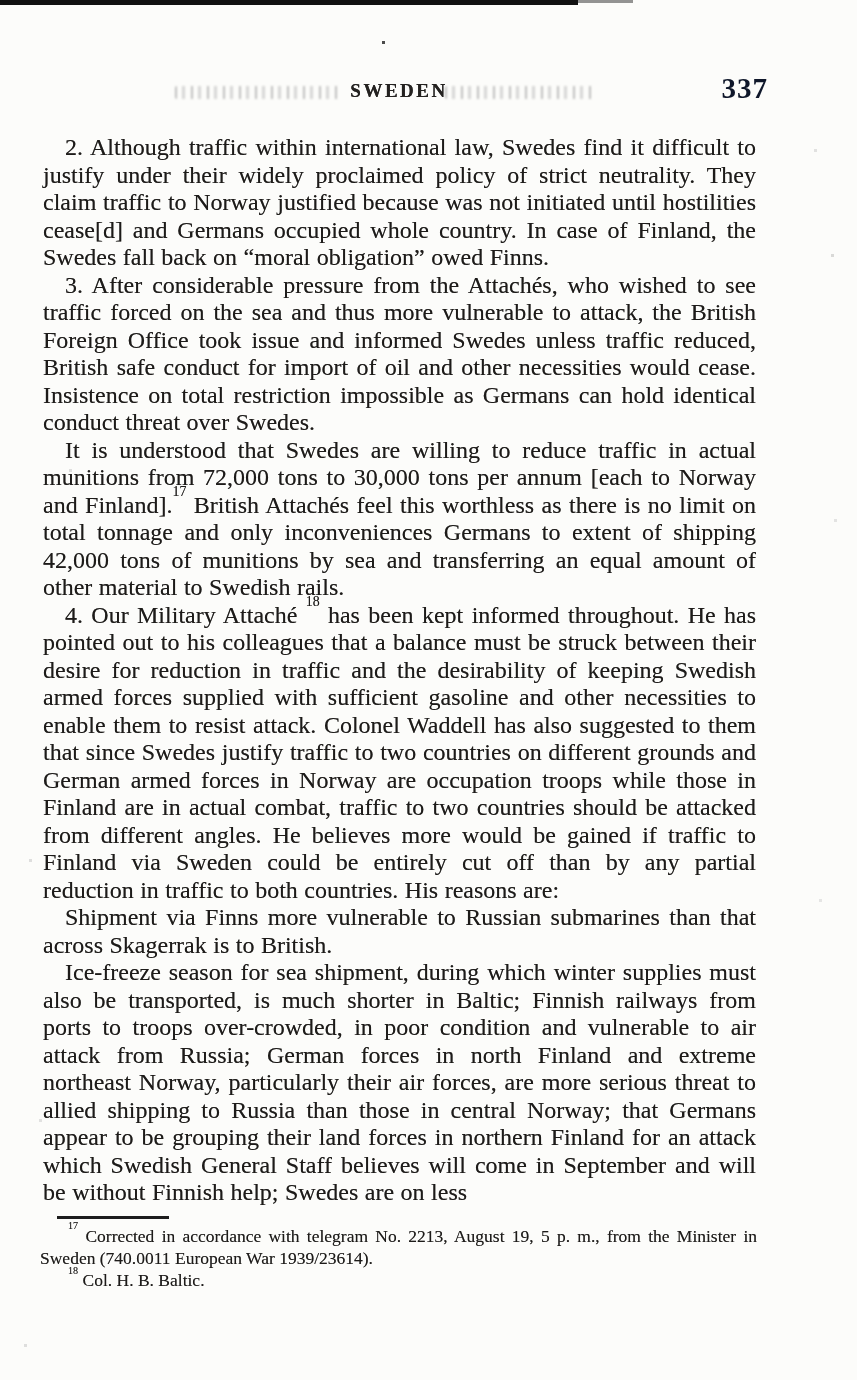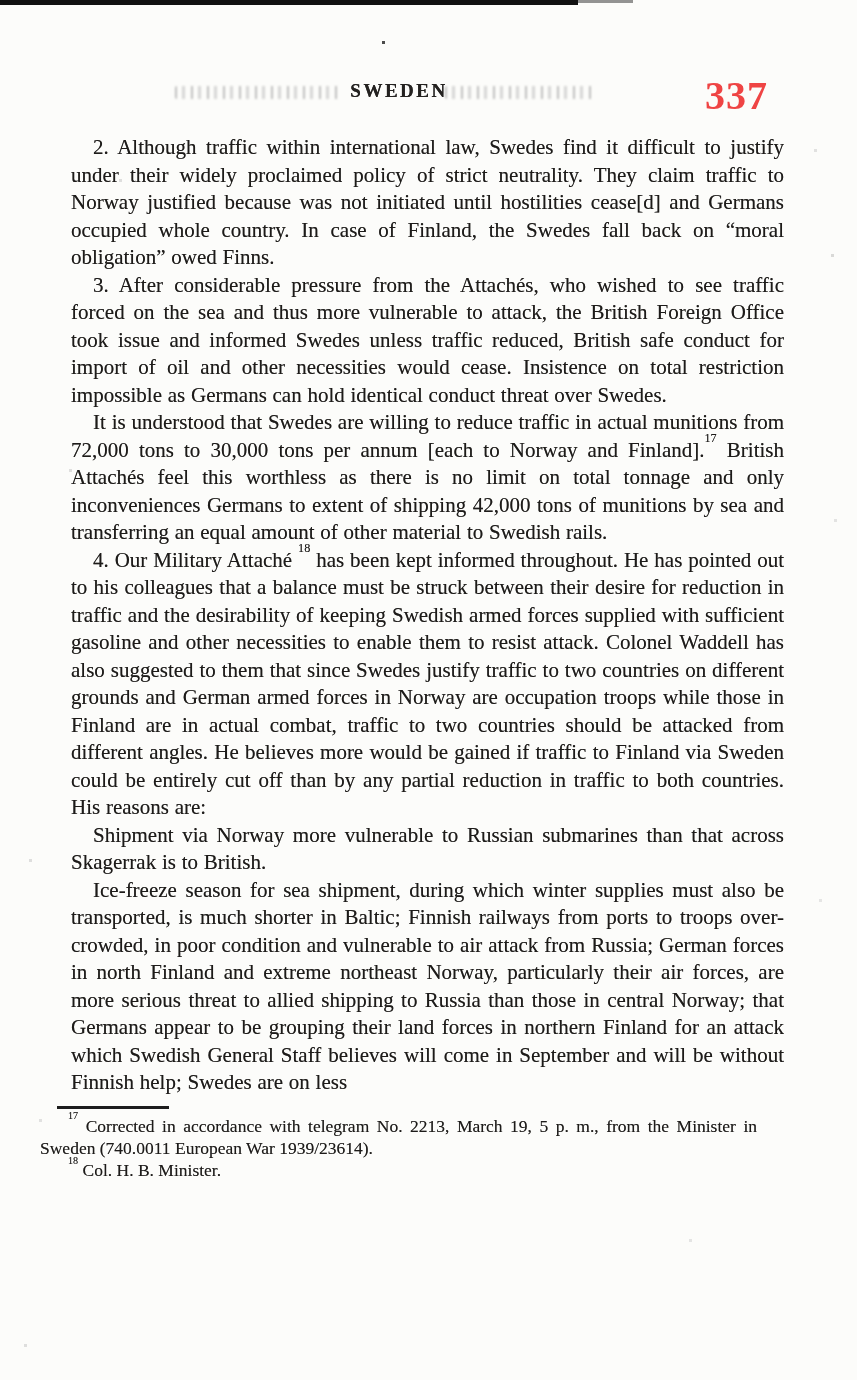--- a/index.html
+++ b/index.html
@@ -52,46 +52,45 @@
     font-size: 19px;
     font-weight: 700;
     letter-spacing: 2.5px;
     color: #242220;
     text-shadow: 0 0 .5px #3a3a3a;
   }
   .page-number {
     position: absolute;
     top: -8px;
     right: -13px;
-    font-size: 40px;
+    font-size: 29px;
     font-weight: 700;
     letter-spacing: 1px;
-    color: #ef4444;
+    color: #0f172a;
   }
   
   .smudge {
     position: absolute; top: 6px; height: 13px;
     background: repeating-linear-gradient(90deg,
       rgba(95,95,95,.38) 0 2px, transparent 2px 7px,
       rgba(120,120,120,.28) 7px 10px, transparent 10px 16px);
     filter: blur(1.1px);
     border-radius: 2px;
   }
   .smudge-left  { left: 132px; width: 165px; }
   .smudge-right { left: 402px; width: 150px; }
   .doc-body {
     margin-top: 26px;
     width: 713px;
-    font-size: 21px;
+    font-size: 24px;
     line-height: 27.5px;
     text-align: justify;
     word-spacing: 0.5px;
     text-shadow: 0 0 .5px rgba(25,25,25,.55);
     hyphens: auto;
-    margin-left: 28px;
   }
   .para { margin: 0; text-indent: 22px; }
   .doc-body sup, .footnotes sup {
     font-size: 0.58em;
     line-height: 0;
     position: relative;
     top: -0.55em;
     font-weight: 400;
     letter-spacing: 0;
   }
@@ -123,23 +122,23 @@
     <span class="smudge smudge-right"></span>
     <div class="running-title">SWEDEN</div>
     <div class="page-number">337</div>
   </div>
 
   <div class="doc-body" id="doc-body">
       <p class="para"><span>2. Although traffic within international law, Swedes find it difficult to justify under their widely proclaimed policy of strict neutrality. They claim traffic to Norway justified because was not initiated until hostilities cease[d] and Germans occupied whole country. In case of Finland, the Swedes fall back on “moral obligation” owed Finns.</span></p>
       <p class="para"><span>3. After considerable pressure from the Attachés, who wished to see traffic forced on the sea and thus more vulnerable to attack, the British Foreign Office took issue and informed Swedes unless traffic reduced, British safe conduct for import of oil and other necessities would cease. Insistence on total restriction impossible as Germans can hold identical conduct threat over Swedes.</span></p>
       <p class="para"><span>It is understood that Swedes are willing to reduce traffic in actual munitions from 72,000 tons to 30,000 tons per annum [each to Norway and Finland].</span><sup>17</sup><span> British Attachés feel this worthless as there is no limit on total tonnage and only inconveniences Germans to extent of shipping 42,000 tons of munitions by sea and transferring an equal amount of other material to Swedish rails.</span></p>
       <p class="para"><span>4. Our Military Attaché </span><sup>18</sup><span> has been kept informed throughout. He has pointed out to his colleagues that a balance must be struck between their desire for reduction in traffic and the desirability of keeping Swedish armed forces supplied with sufficient gasoline and other necessities to enable them to resist attack. Colonel Waddell has also suggested to them that since Swedes justify traffic to two countries on different grounds and German armed forces in Norway are occupation troops while those in Finland are in actual combat, traffic to two countries should be attacked from different angles. He believes more would be gained if traffic to Finland via Sweden could be entirely cut off than by any partial reduction in traffic to both countries. His reasons are:</span></p>
-      <p class="para"><span>Shipment via Norway more vulnerable to Russian submarines than that across Skagerrak is to British.</span></p>
+      <p class="para"><span>Shipment via Finns more vulnerable to Russian submarines than that across Skagerrak is to British.</span></p>
       <p class="para"><span>Ice-freeze season for sea shipment, during which winter supplies must also be transported, is much shorter in Baltic; Finnish railways from ports to troops over-crowded, in poor condition and vulnerable to air attack from Russia; German forces in north Finland and extreme northeast Norway, particularly their air forces, are more serious threat to allied shipping to Russia than those in central Norway; that Germans appear to be grouping their land forces in northern Finland for an attack which Swedish General Staff believes will come in September and will be without Finnish help; Swedes are on less</span></p>
     </div>
 
   <hr class="footnote-rule">
 
   <div class="footnotes" id="footnotes">
-      <p class="footnote"><sup>17</sup><span> Corrected in accordance with telegram No. 2213, March 19, 5 p. m., from the Minister in Sweden (740.0011 European War 1939/23614).</span></p>
-      <p class="footnote"><sup>18</sup><span> Col. H. B. Minister.</span></p>
+      <p class="footnote"><sup>17</sup><span> Corrected in accordance with telegram No. 2213, August 19, 5 p. m., from the Minister in Sweden (740.0011 European War 1939/23614).</span></p>
+      <p class="footnote"><sup>18</sup><span> Col. H. B. Baltic.</span></p>
     </div>
 </div>
 
 </body></html>

